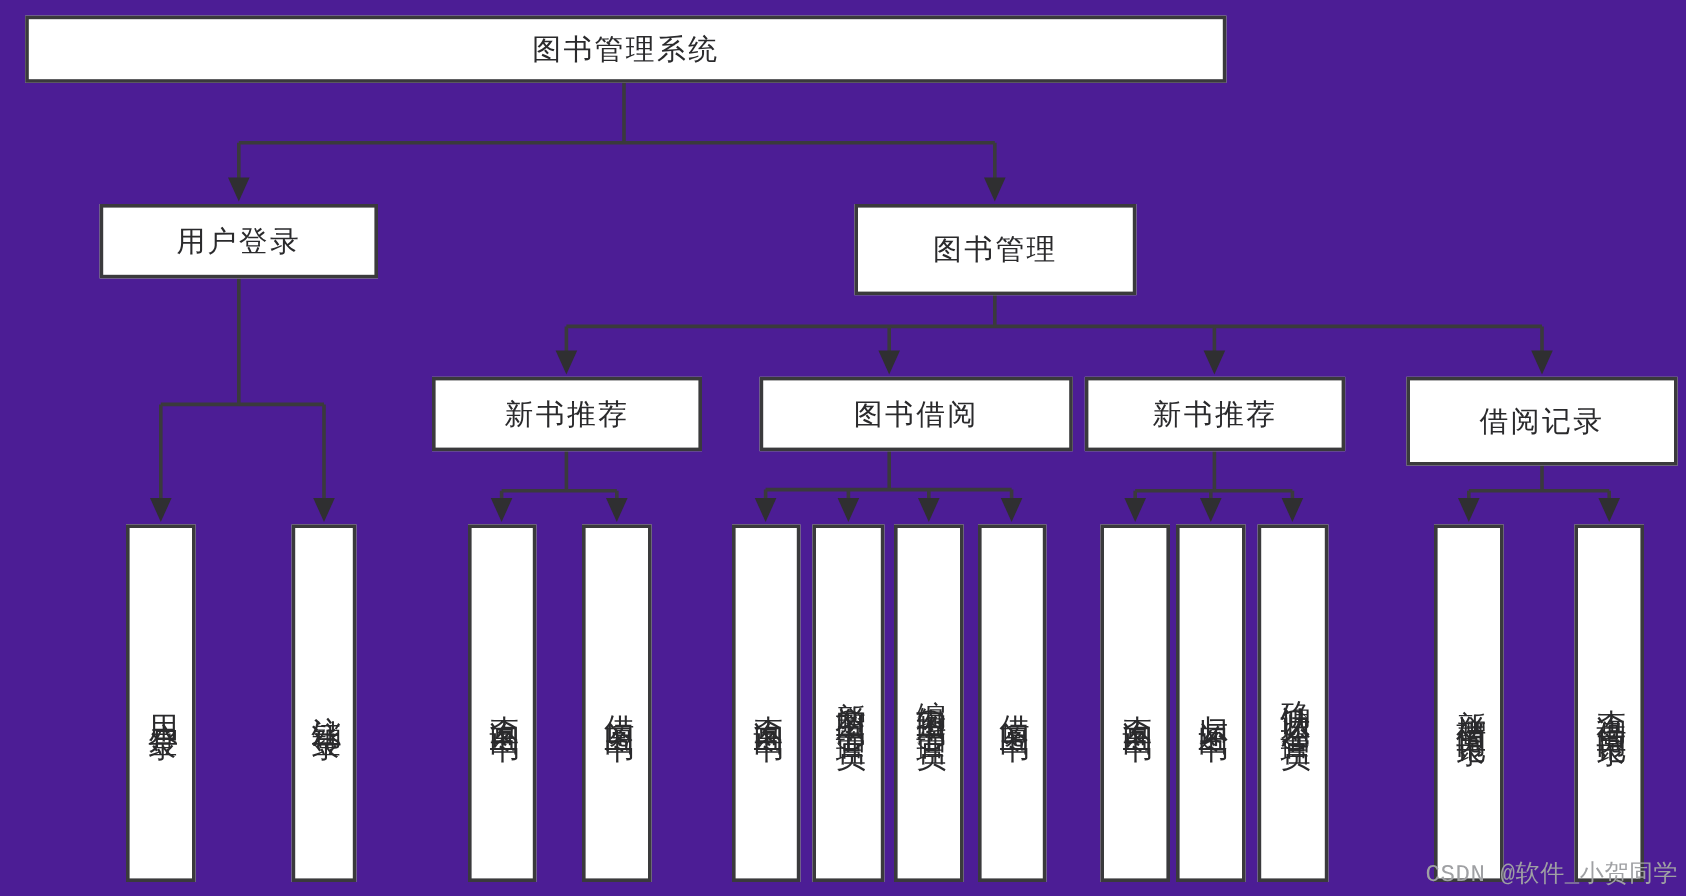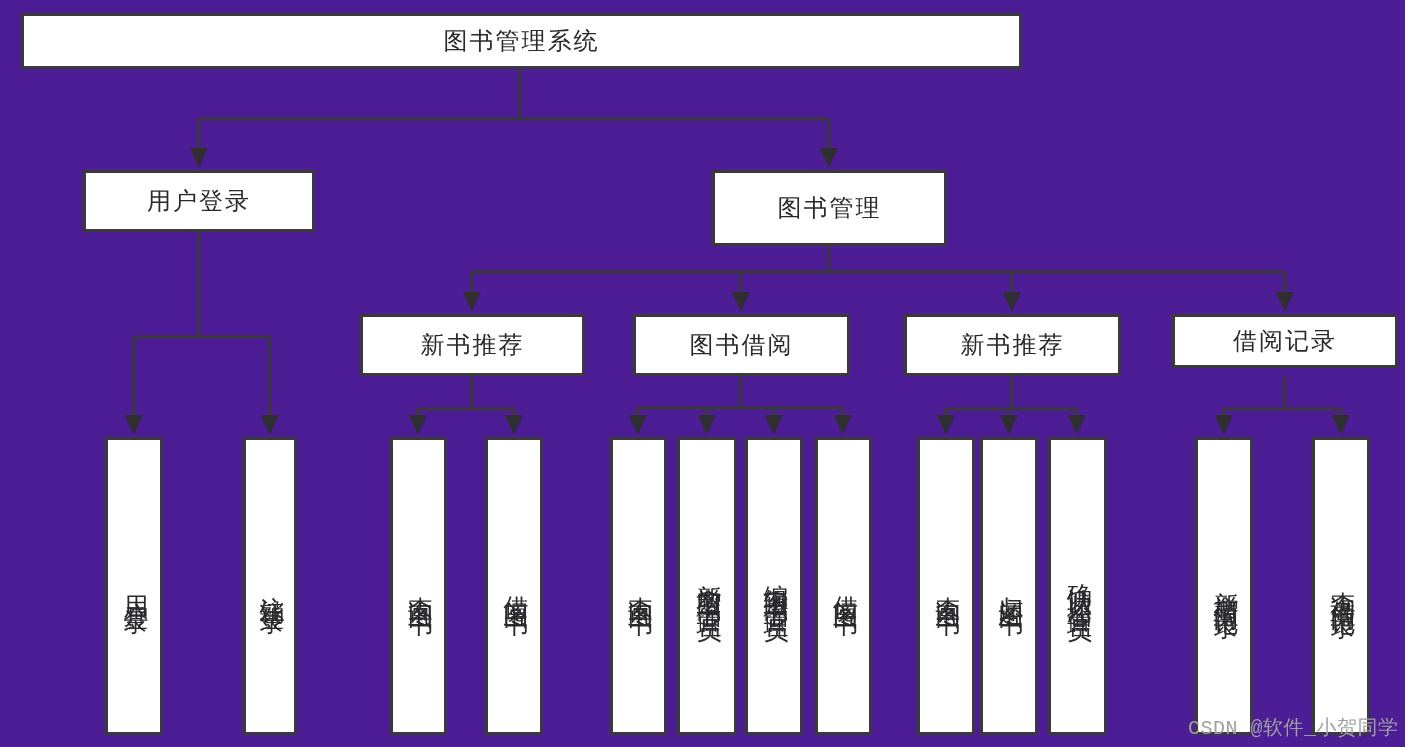--- a/index.html
+++ b/index.html
@@ -91,23 +91,23 @@
       <polygon points="1332,415 1350,415 1341,435"></polygon>
     </g>
   </svg>
 
   <div class="box hbox" style="left:21px; top:13px; width:1001px; height:56px;">图书管理系统</div>
 
   <div class="box hbox" style="left:83px; top:170px; width:232px; height:62px;">用户登录</div>
   <div class="box hbox" style="left:712px; top:170px; width:235px; height:76px;">图书管理</div>
 
   <div class="box hbox" style="left:360px; top:314px; width:225px; height:62px;">新书推荐</div>
-  <div class="box hbox" style="left:633px; top:314px; width:217px; height:62px;">图书借阅</div>
+  <div class="box hbox" style="left:633px; top:314px; width:261px; height:62px;">图书借阅</div>
   <div class="box hbox" style="left:904px; top:314px; width:217px; height:62px;">新书推荐</div>
-  <div class="box hbox" style="left:1172px; top:314px; width:226px; height:54px;">借阅记录</div>
+  <div class="box hbox" style="left:1172px; top:314px; width:226px; height:74px;">借阅记录</div>
 
   <div class="box vbox" style="left:105px; top:437px; width:58px; height:298px;">用户登录</div>
   <div class="box vbox" style="left:243px; top:437px; width:54px; height:298px;">注销登录</div>
 
   <div class="box vbox" style="left:390px; top:437px; width:57px; height:298px;">查询图书</div>
   <div class="box vbox" style="left:485px; top:437px; width:58px; height:298px;">借阅图书</div>
 
   <div class="box vbox" style="left:610px; top:437px; width:57px; height:298px;">查询图书</div>
   <div class="box vbox" style="left:677px; top:437px; width:60px; height:298px;">新增图书（管理员）</div>
   <div class="box vbox" style="left:745px; top:437px; width:58px; height:298px;">编辑图书（管理员）</div>

